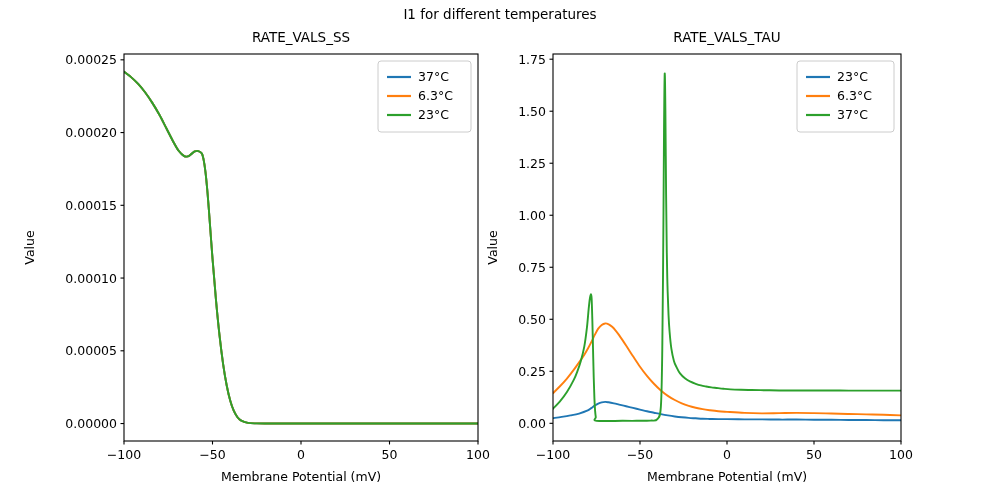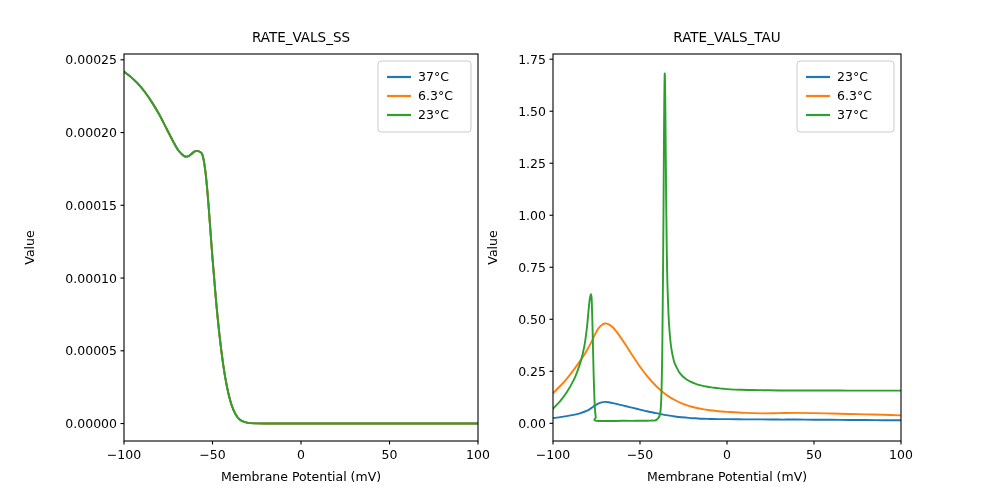--- a/index.html
+++ b/index.html
@@ -72,20 +72,21 @@
     font-size: 12.5px;
     fill: #000000;
     dominant-baseline: middle;
   }
   .legend-swatch { stroke-width: 2.2; }
 </style>
 </head>
 <body>
 
 <div id="figure">
+  <div class="suptitle">I1 for different temperatures</div>
   <svg id="canvas" width="1000" height="500">
       <g>
         <text x="301" y="42" class="panel-title">RATE_VALS_SS</text>
         <defs>
           <clipPath id="clip0">
             <rect x="124" y="54" width="354" height="387"></rect>
           </clipPath>
         </defs>
         <g clip-path="url(#clip0)">
           <path d="M124.00,71.75C125.18,72.65 128.72,75.10 131.08,77.13C133.44,79.17 135.80,81.40 138.16,83.97C140.52,86.54 142.88,89.40 145.24,92.55C147.60,95.71 149.96,99.17 152.32,102.88C154.68,106.59 157.04,110.55 159.40,114.81C161.76,119.08 164.12,123.93 166.48,128.49C168.84,133.05 171.50,138.41 173.56,142.17C175.63,145.92 177.10,148.71 178.87,151.04C180.64,153.37 182.71,155.24 184.18,156.13C185.66,157.03 186.54,156.76 187.72,156.42C188.90,156.08 190.08,154.92 191.26,154.10C192.44,153.27 193.62,151.99 194.80,151.48C195.98,150.97 197.16,150.70 198.34,151.04C199.52,151.38 201.00,152.04 201.88,153.51C202.76,154.99 203.06,156.91 203.65,159.92C204.24,162.92 204.83,166.71 205.42,171.55C206.01,176.40 206.60,182.47 207.19,189.01C207.78,195.56 208.07,199.27 208.96,210.84C209.84,222.40 211.32,243.45 212.50,258.41C213.68,273.37 214.86,287.68 216.04,300.60C217.22,313.53 218.40,325.38 219.58,335.96C220.76,346.53 221.94,355.82 223.12,364.04C224.30,372.26 225.48,379.19 226.66,385.28C227.84,391.36 229.02,396.31 230.20,400.55C231.38,404.80 232.56,408.00 233.74,410.74C234.92,413.48 236.10,415.39 237.28,416.99C238.46,418.59 239.05,419.37 240.82,420.34C242.59,421.31 245.24,422.30 247.90,422.81C250.55,423.32 253.80,423.27 256.75,423.40C259.70,423.52 261.18,423.52 265.60,423.54C270.03,423.57 277.40,423.54 283.30,423.54C289.20,423.54 292.15,423.54 301.00,423.54C309.85,423.54 324.60,423.54 336.40,423.54C348.20,423.54 360.00,423.54 371.80,423.54C383.60,423.54 395.40,423.54 407.20,423.54C419.00,423.54 430.80,423.54 442.60,423.54C454.40,423.54 472.10,423.54 478.00,423.54" stroke="#1f77b4" class="series-path"></path>

